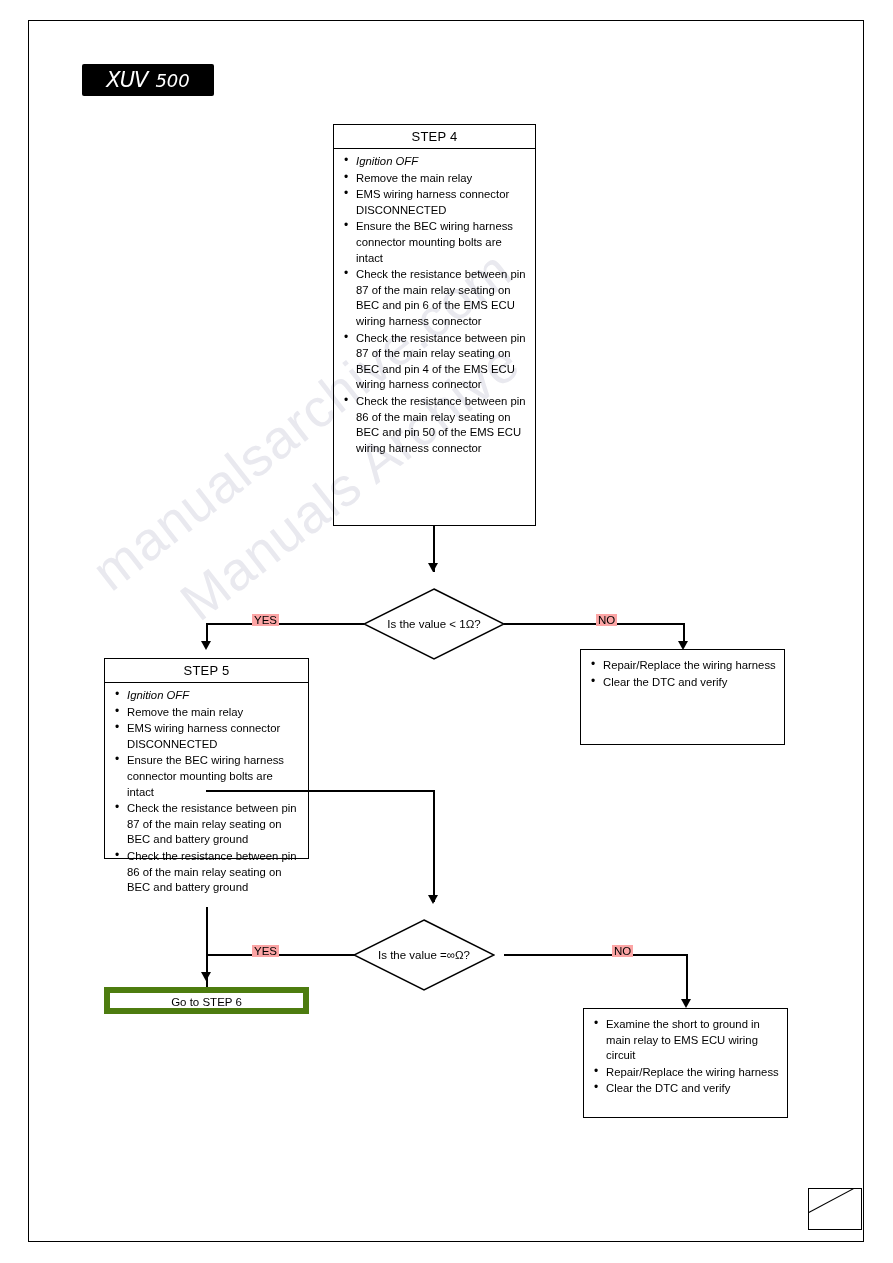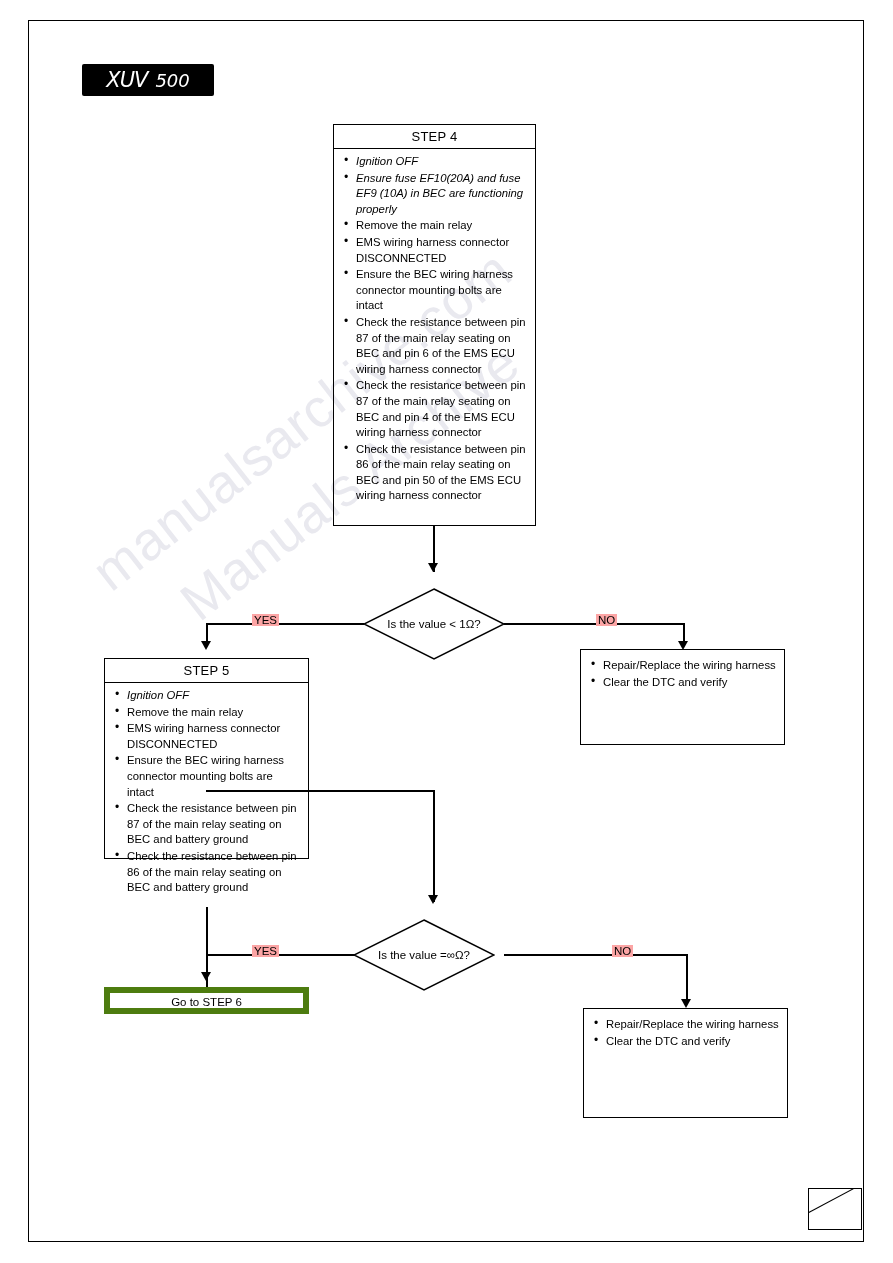--- a/index.html
+++ b/index.html
@@ -216,21 +216,20 @@
 <div id="watermark">
   <div>manualsarchive.com</div>
   <div>Manuals Archive</div>
 </div>
 
 <div class="node boxed" id="step4-box" style="left:333px; top:124px; width:203px; height:402px;">
   <div class="box-title">STEP 4</div>
   <div class="box-body">
     <ul class="bullets">
       <li class="ital">Ignition OFF</li>
-      <li class="ital">Ensure fuse EF10(20A) and fuse EF9 (10A) in BEC are functioning properly</li>
       <li>Remove the  main  relay</li>
       <li>EMS wiring harness connector DISCONNECTED</li>
       <li>Ensure the BEC wiring harness connector mounting bolts are intact</li>
       <li>Check the resistance   between pin 87 of the main relay seating on BEC and  pin 6 of the EMS ECU wiring harness connector</li>
       <li>Check the resistance   between pin 87 of the main relay seating on BEC and  pin 4 of the EMS ECU wiring harness connector</li>
       <li>Check the resistance   between pin 86 of the main relay seating on BEC and  pin 50 of the EMS ECU wiring harness connector</li>
     </ul>
   </div>
 </div>
 
@@ -299,20 +298,21 @@
 <div class="arrow-down" style="left:681px; top:999px;"></div>
 <div class="edge-label" style="left:612px; top:945px;">NO</div>
 
 <div class="node plain-box" id="goto-box" style="left:104px; top:987px; width:205px; height:27px;">
   <span>Go to  STEP 6</span>
 </div>
 
 <div class="node boxed" id="result2-box" style="left:583px; top:1008px; width:205px; height:110px;">
   <div class="box-body" style="padding-top:8px;">
     <ul class="bullets">
+      <li>Examine the short to ground  in main relay to EMS ECU wiring circuit</li>
       <li>Repair/Replace the wiring harness</li>
       <li>Clear the DTC and verify</li>
     </ul>
   </div>
 </div>
 
 <div id="corner-mark">
   <div class="diag"></div>
 </div>
 

